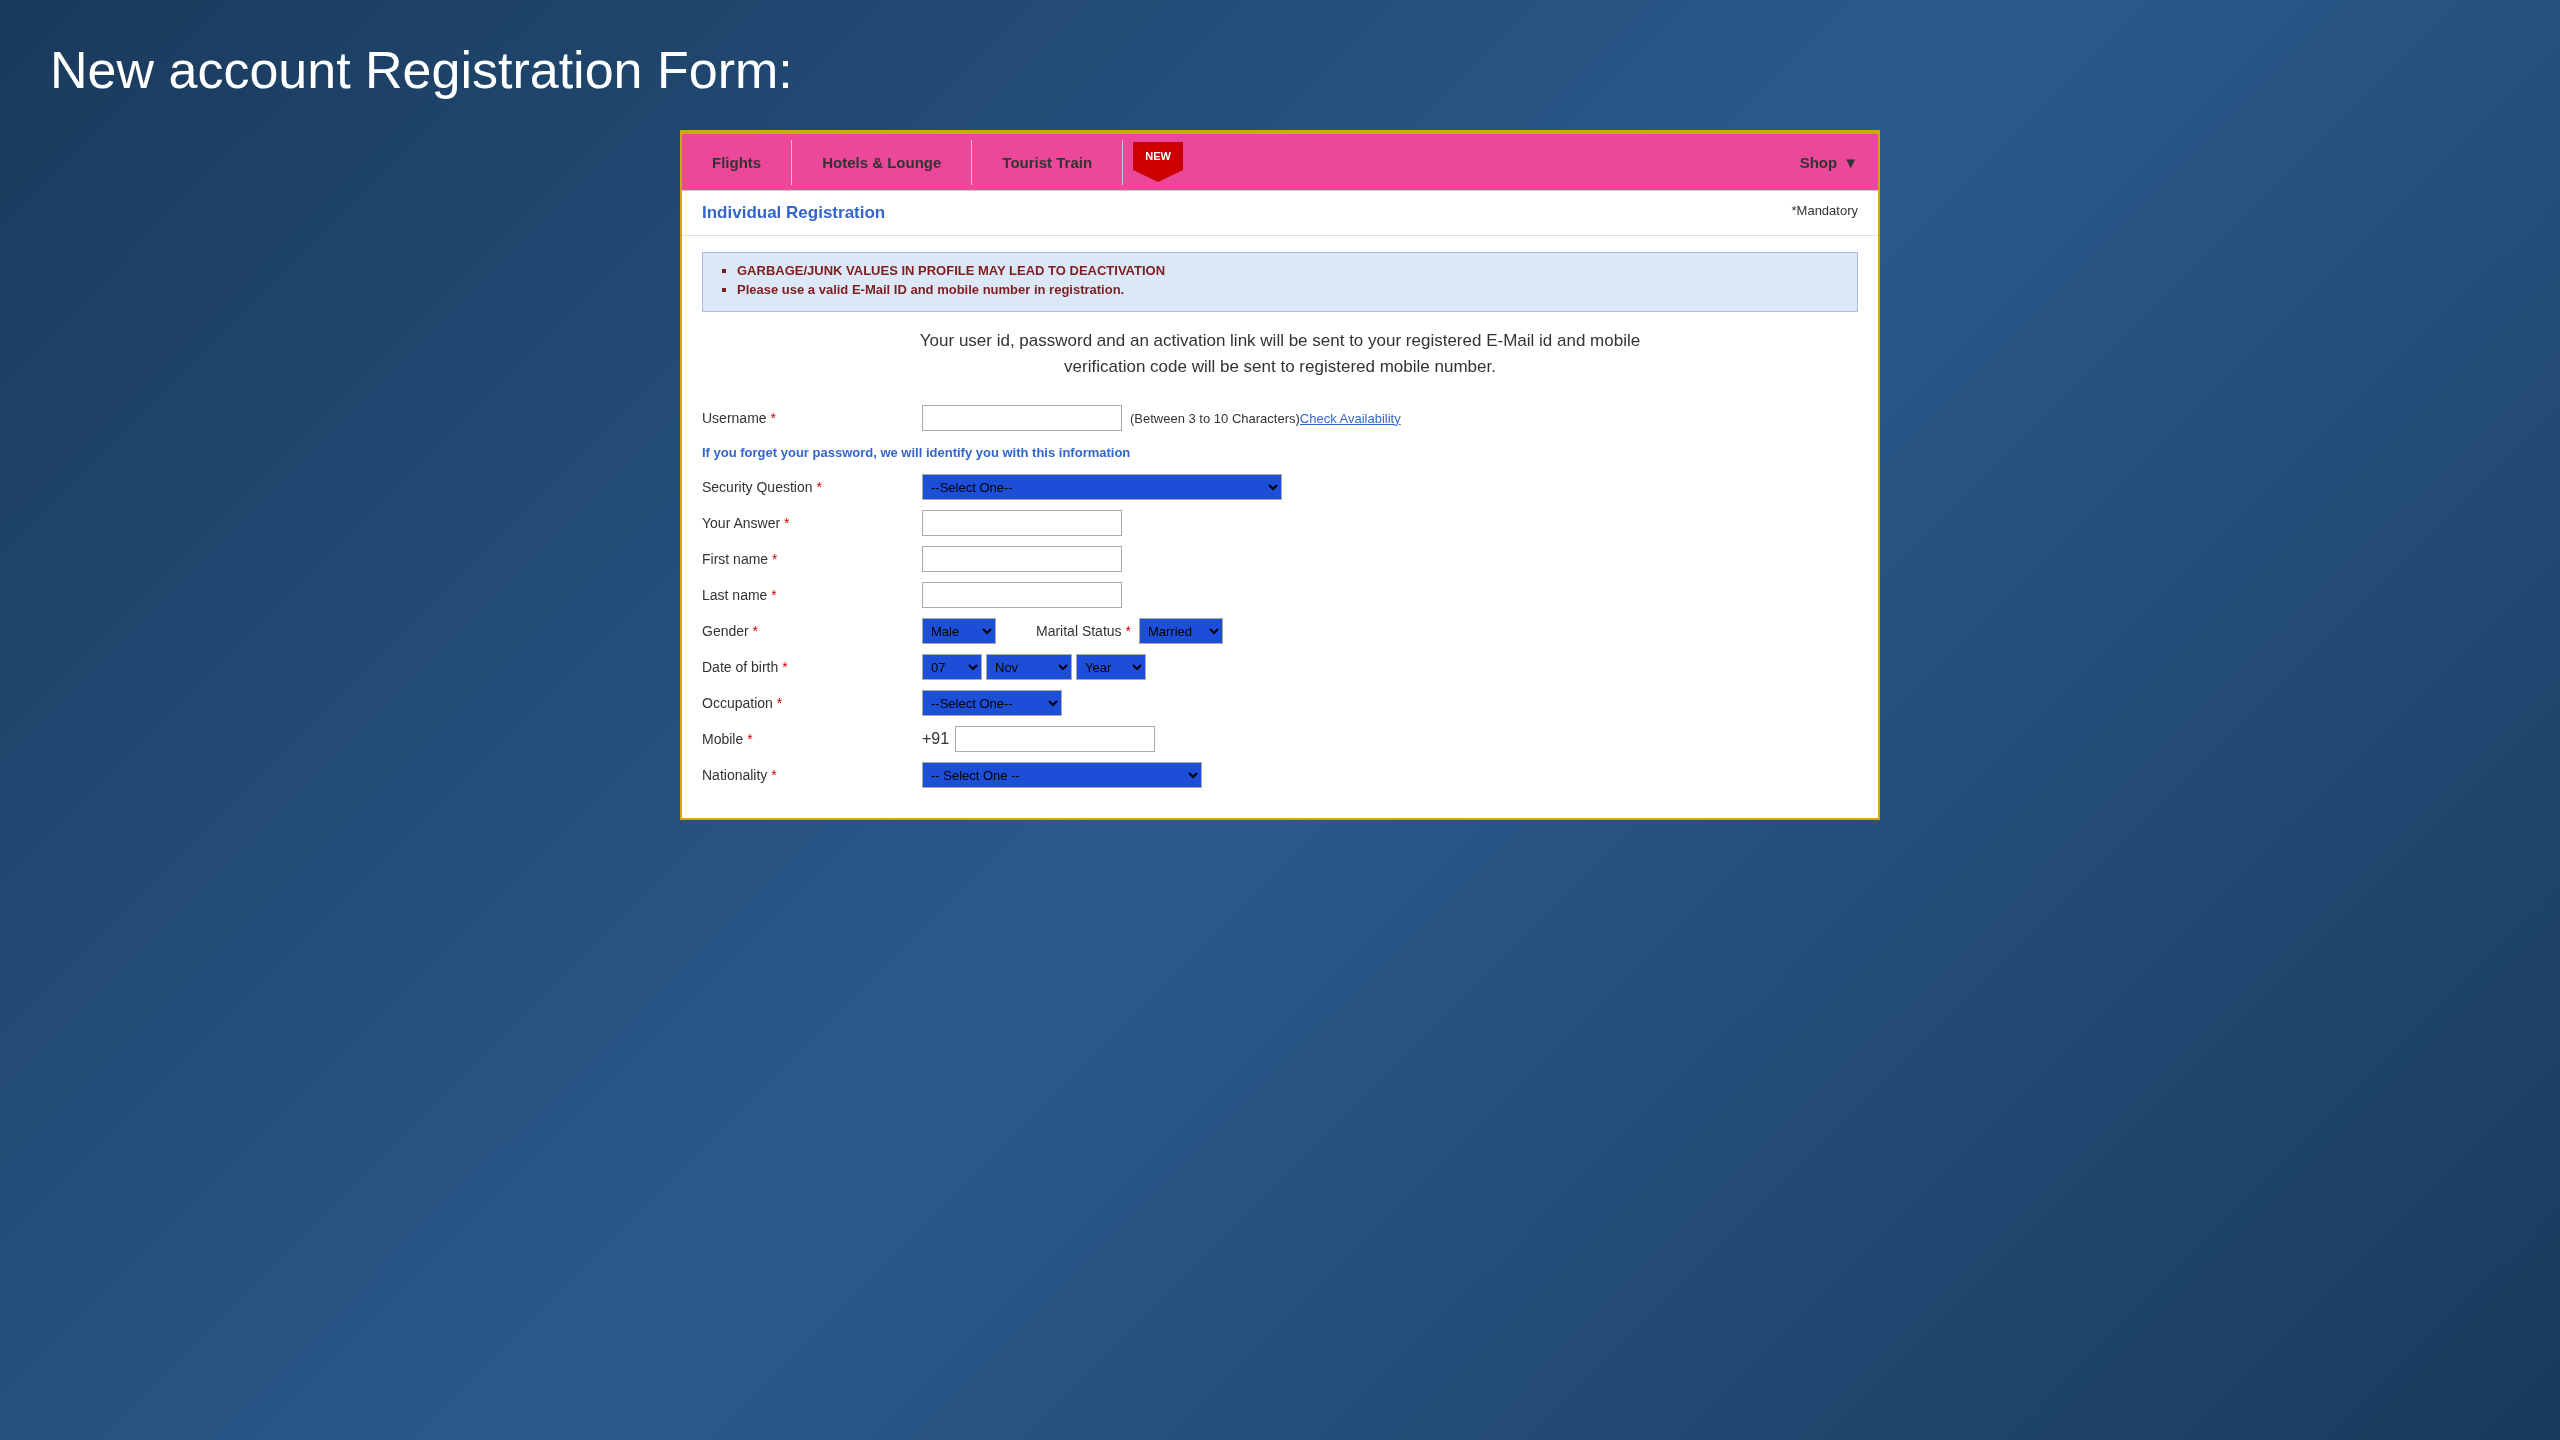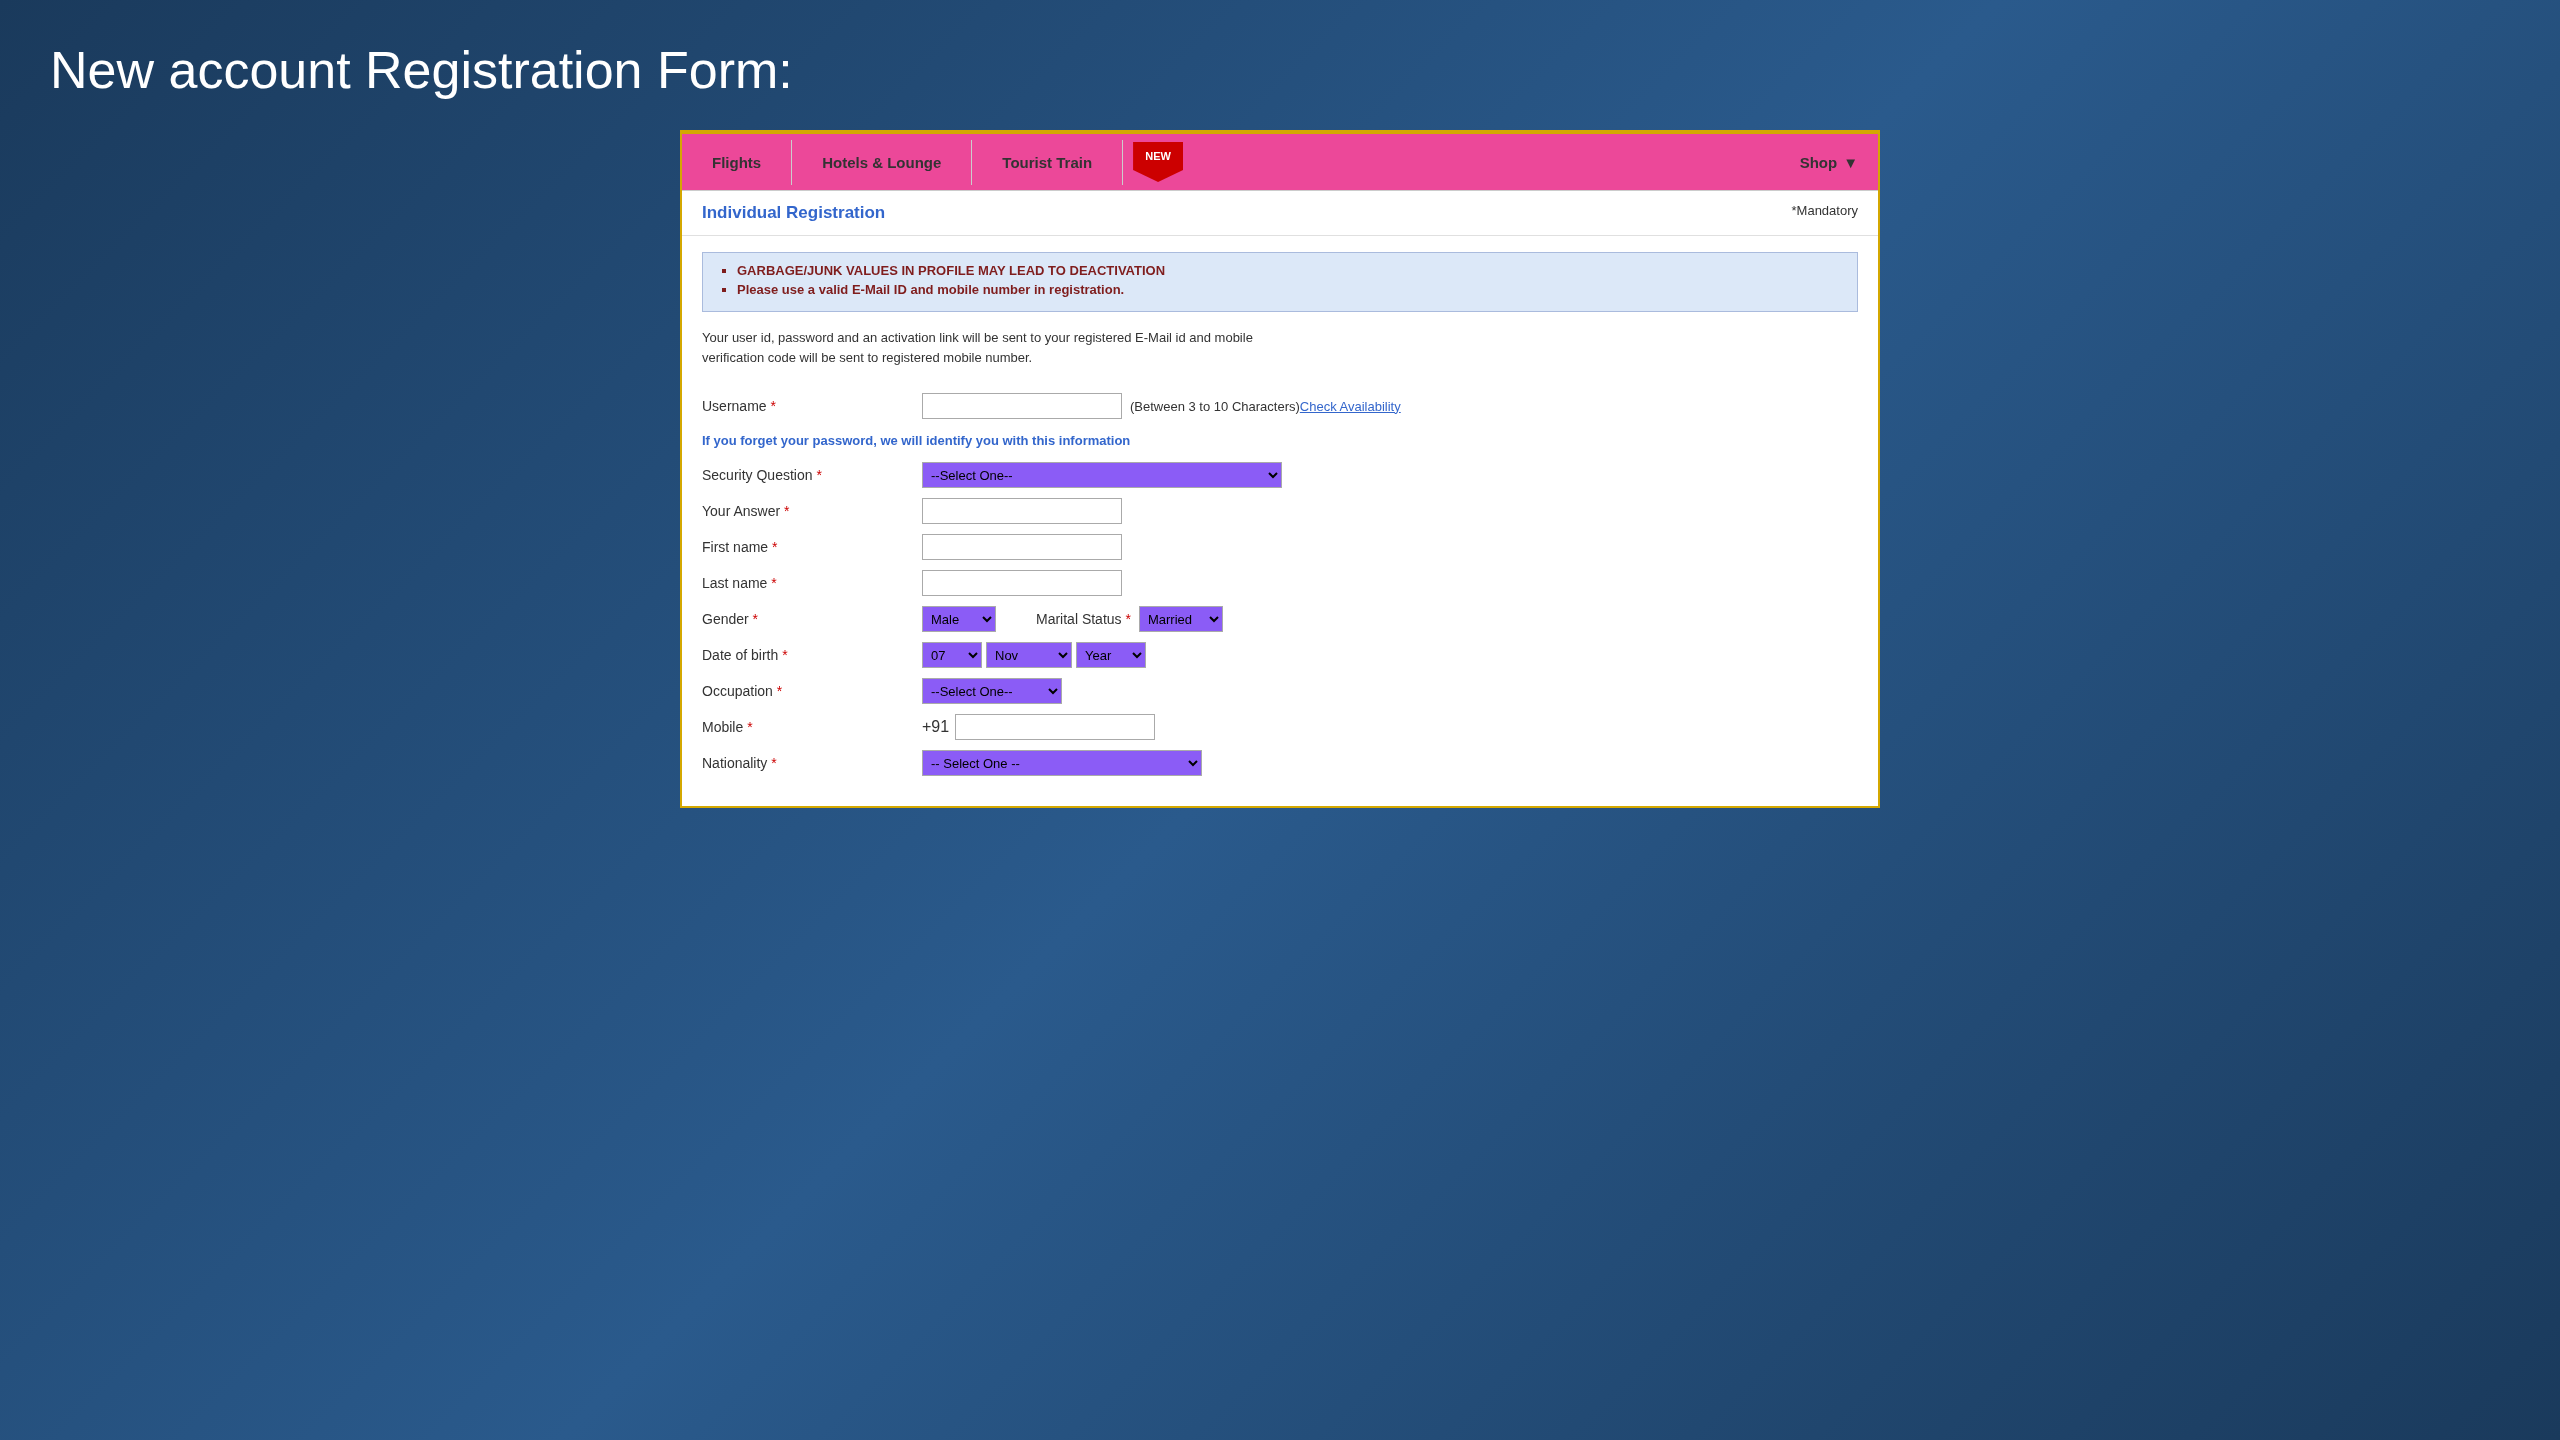--- a/index.html
+++ b/index.html
@@ -125,22 +125,22 @@
 
     .warning-box li {
       font-size: 13px;
       font-weight: bold;
       color: #7f1d1d;
       margin-bottom: 4px;
     }
 
     
     .info-text {
-      text-align: left;
-      font-size: 13px;
+      text-align: center;
+      font-size: 17px;
       color: #333333;
       margin: 16px 20px;
       line-height: 1.5;
     }
 
     
     .form-body {
       padding: 10px 20px 20px 20px;
     }
 
@@ -192,21 +192,21 @@
       font-weight: bold;
       margin-bottom: 10px;
       padding: 4px 0;
     }
 
     .form-select {
       border: 1px solid #aaaaaa;
       padding: 3px 4px;
       font-size: 13px;
       height: 26px;
-      background: #8b5cf6;
+      background: #1d4ed8;
       outline: none;
     }
 
     .security-question-select {
       width: 360px;
     }
 
     .answer-input {
       width: 200px;
     }

